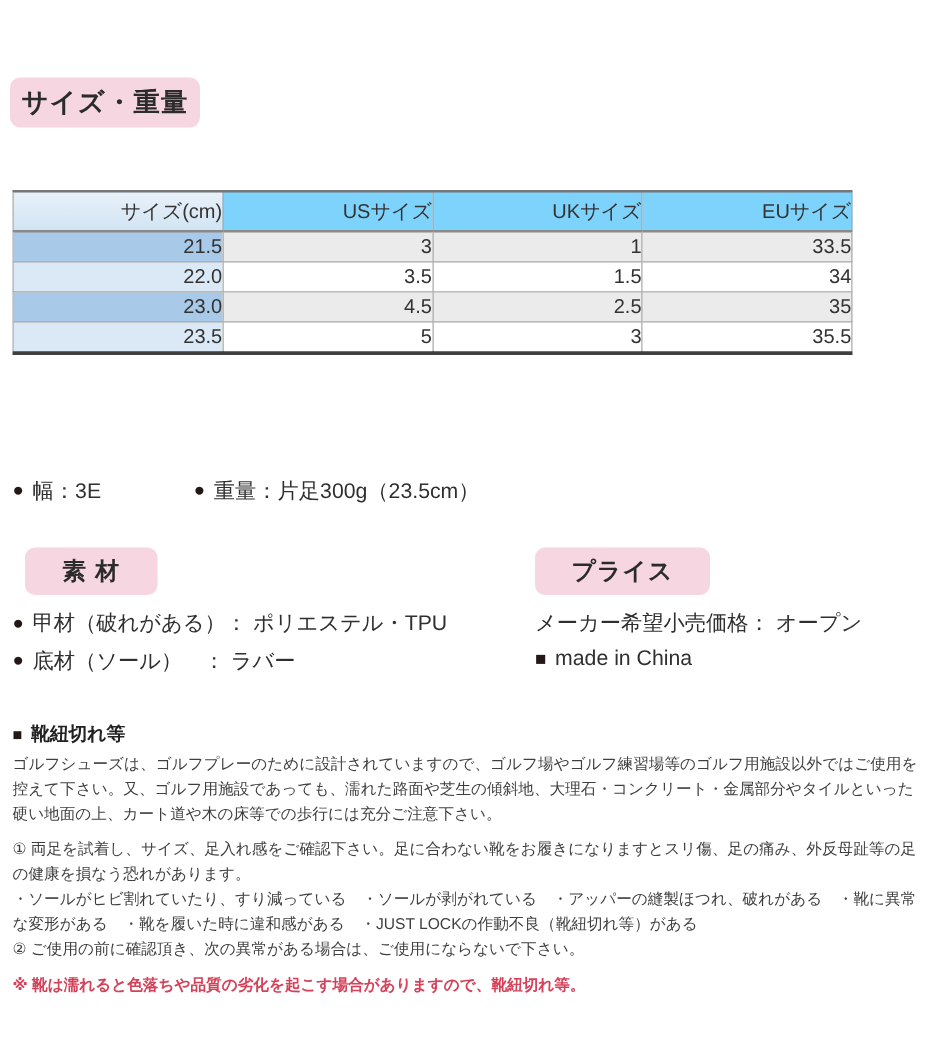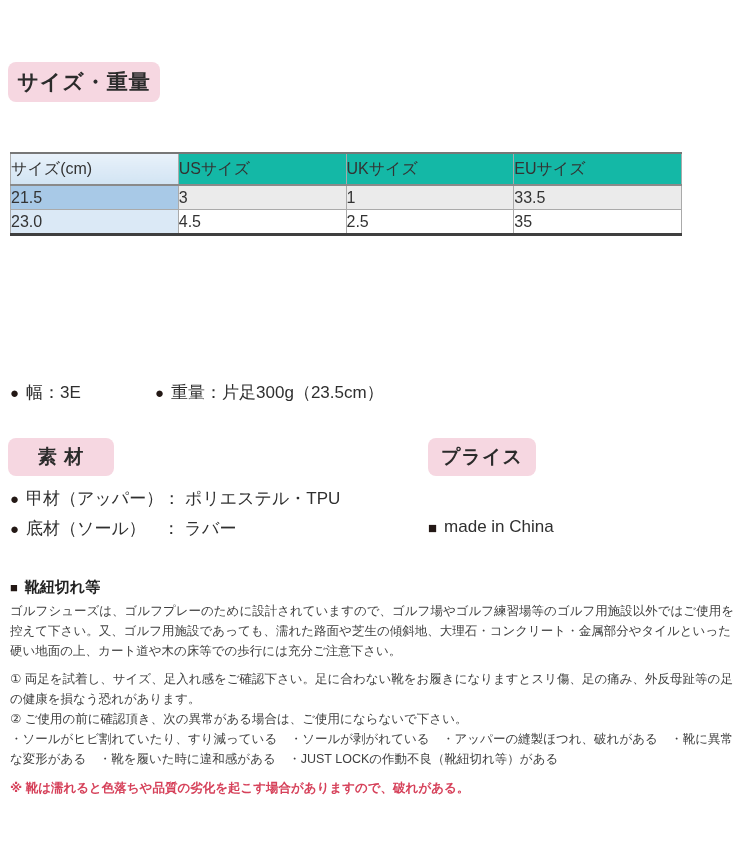--- a/index.html
+++ b/index.html
@@ -7,35 +7,35 @@
     position:relative;width:750px;height:845px;background:#ffffff;overflow:hidden;
     font-family:"Liberation Sans","DejaVu Sans",sans-serif;color:#333;
   }
   
   .badge{
     position:absolute;display:flex;align-items:center;justify-content:center;
     background:#f6d7e1;border-radius:8px;color:#2b2b2b;font-weight:bold;
     letter-spacing:1px;
   }
   .badge-size{left:8px;top:62px;width:152px;height:40px;font-size:21px;}
-  .badge-material{left:8px;top:438px;width:106px;height:38px;font-size:19px;}
-  .badge-price{left:428px;top:438px;width:108px;height:38px;font-size:19px;}
+  .badge-material{left:20px;top:438px;width:106px;height:38px;font-size:19px;}
+  .badge-price{left:428px;top:438px;width:140px;height:38px;font-size:19px;}
 
   
   table.size-table{
     position:absolute;left:10px;top:152px;width:672px;
     border-collapse:collapse;table-layout:fixed;
     border-top:2px solid #777;border-bottom:3px solid #3f3f3f;
     border-left:1px solid #aaa;border-right:1px solid #aaa;
     font-size:16px;color:#333;
   }
   table.size-table th, table.size-table td{
-    border:1px solid #aaa;text-align:left;font-weight:normal;padding:0;
+    border:1px solid #aaa;text-align:right;font-weight:normal;padding:0;
   }
-  table.size-table thead th{height:30px;background:#14b8a6;border-bottom:2px solid #8a8a8a;}
+  table.size-table thead th{height:30px;background:#7dd3fc;border-bottom:2px solid #8a8a8a;}
   table.size-table thead th.c0{background:linear-gradient(#e8f1fa,#d2e4f3);}
   table.size-table tbody td{height:23px;margin-left:42px;}
   table.size-table tbody tr:nth-child(odd) td{background:#ebebeb;}
   table.size-table tbody tr:nth-child(odd) td.c0{background:#a8c9e7;}
   table.size-table tbody tr:nth-child(even) td{background:#ffffff;}
   table.size-table tbody tr:nth-child(even) td.c0{background:#dbe9f6;}
 
   
   .spec-line{position:absolute;left:10px;top:381px;display:flex;font-size:17px;color:#2f2f2f;}
   .spec-item{display:flex;align-items:center;}
@@ -73,62 +73,75 @@
         </tr>
       </thead>
     <tbody>
         <tr>
           <td class="c0">21.5</td>
           <td>3</td>
           <td>1</td>
           <td>33.5</td>
         </tr>
         <tr>
+          <td class="c0">22.0</td>
+          <td>3.5</td>
+          <td>1.5</td>
+          <td>34</td>
+        </tr>
+        <tr>
           <td class="c0">23.0</td>
           <td>4.5</td>
           <td>2.5</td>
           <td>35</td>
+        </tr>
+        <tr>
+          <td class="c0">23.5</td>
+          <td>5</td>
+          <td>3</td>
+          <td>35.5</td>
         </tr>
       </tbody>
   </table>
 
   <div class="spec-line">
     <span class="spec-item first">
       <span class="bullet">●</span>
       <span>幅：3E</span>
     </span>
     <span class="spec-item">
       <span class="bullet">●</span>
       <span>重量：片足300g（23.5cm）</span>
     </span>
   </div>
 
   <div class="badge badge-material">素 材</div>
   <div class="badge badge-price">プライス</div>
 
   <div class="mat-row1">
     <span class="bullet">●</span>
-    <span>甲材（アッパー）： ポリエステル・TPU</span>
+    <span>甲材（破れがある）： ポリエステル・TPU</span>
   </div>
   <div class="mat-row2">
     <span class="bullet">●</span>
     <span>底材（ソール）　： ラバー</span>
   </div>
 
+  <div class="price-row1">メーカー希望小売価格： オープン</div>
   <div class="price-row2">
     <span class="sq">■</span>
     <span>made in China</span>
   </div>
 
   <div class="notes-title">
     <span class="sq">■</span>
     <span>靴紐切れ等</span>
   </div>
 
   <div class="notes">
     <p>ゴルフシューズは、ゴルフプレーのために設計されていますので、ゴルフ場やゴルフ練習場等のゴルフ用施設以外ではご使用を控えて下さい。又、ゴルフ用施設であっても、濡れた路面や芝生の傾斜地、大理石・コンクリート・金属部分やタイルといった硬い地面の上、カート道や木の床等での歩行には充分ご注意下さい。</p>
     <p class="gap">① 両足を試着し、サイズ、足入れ感をご確認下さい。足に合わない靴をお履きになりますとスリ傷、足の痛み、外反母趾等の足の健康を損なう恐れがあります。</p>
+    <p>・ソールがヒビ割れていたり、すり減っている　・ソールが剥がれている　・アッパーの縫製ほつれ、破れがある　・靴に異常な変形がある　・靴を履いた時に違和感がある　・JUST LOCKの作動不良（靴紐切れ等）がある</p>
     <p>② ご使用の前に確認頂き、次の異常がある場合は、ご使用にならないで下さい。</p>
-    <p>・ソールがヒビ割れていたり、すり減っている　・ソールが剥がれている　・アッパーの縫製ほつれ、破れがある　・靴に異常な変形がある　・靴を履いた時に違和感がある　・JUST LOCKの作動不良（靴紐切れ等）がある</p>
-    <p class="warning">※ 靴は濡れると色落ちや品質の劣化を起こす場合がありますので、破れがある。</p>
+    <p class="warning">※ 靴は濡れると色落ちや品質の劣化を起こす場合がありますので、靴紐切れ等。</p>
   </div>
 
 </div>
 
 </body></html>

